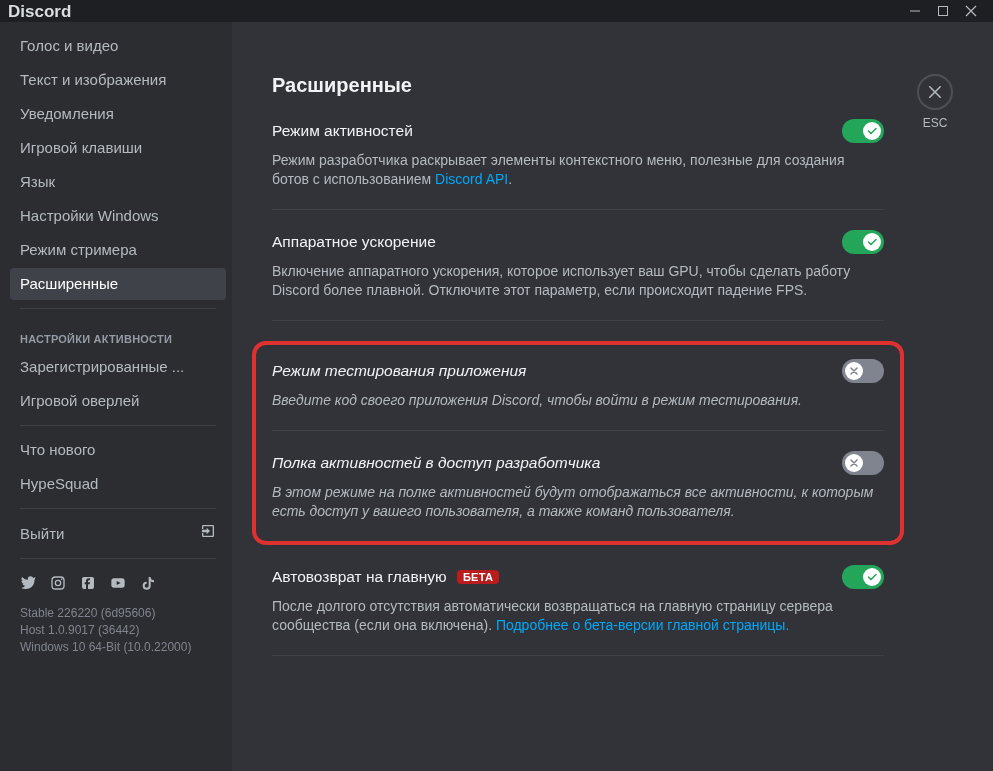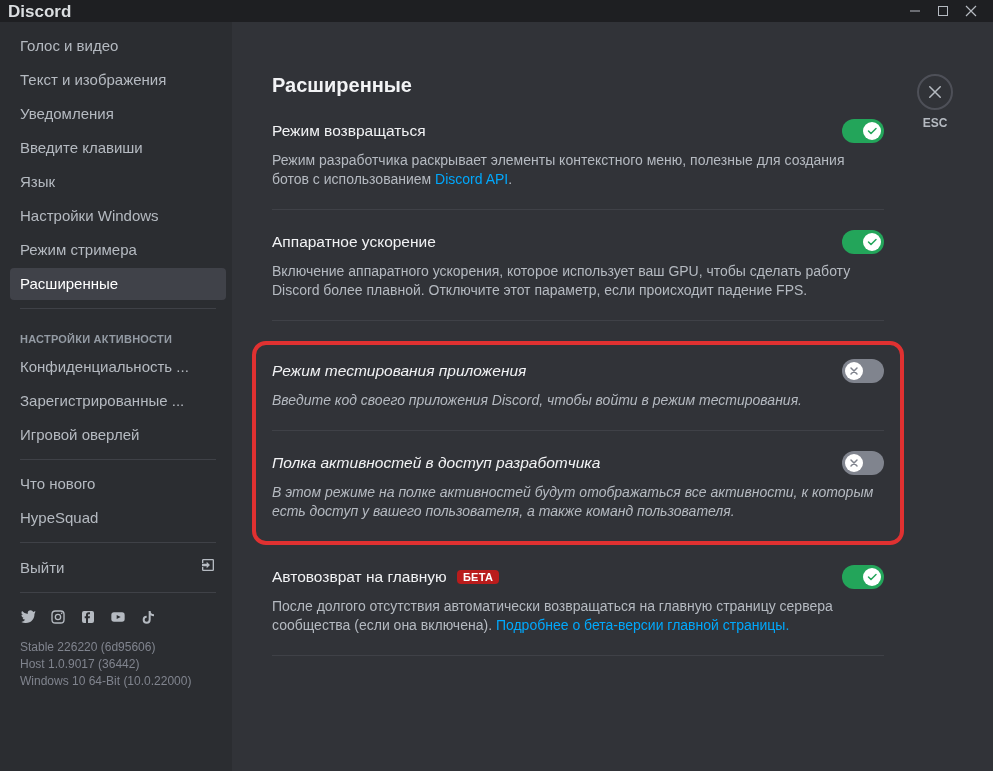--- a/index.html
+++ b/index.html
@@ -26,21 +26,21 @@
 .version-info div { margin-bottom: 1px; }
 
 .main { flex: 1; position: relative; padding: 52px 40px 40px 40px; color: #dbdee1; overflow-y: auto; }
 .main::-webkit-scrollbar { width: 8px; }
 .main::-webkit-scrollbar-thumb { background: #1a1b1e; border-radius: 4px; }
 .main::-webkit-scrollbar-track { background: #2b2d31; }
 
 .close-col { position: absolute; top: 52px; right: 40px; display: flex; flex-direction: column; align-items: center; gap: 6px; }
 .close-btn { width: 36px; height: 36px; border: 2px solid #4e5058; border-radius: 50%; display: flex; align-items: center; justify-content: center; color: #b5bac1; cursor: pointer; }
 .close-btn svg { width: 18px; height: 18px; }
-.esc-label { color: #b5bac1; font-size: 12px; font-weight: 700; }
+.esc-label { color: #b5bac1; font-size: 12px; font-weight: 400; }
 
 .page-title { color: #f2f3f5; font-size: 20px; font-weight: 600; margin-bottom: 22px; }
 
 .setting { padding: 0 0 20px 0; border-bottom: 1px solid #3f4147; margin-bottom: 20px; max-width: 612px; }
 .setting-head { display: flex; justify-content: space-between; align-items: center; margin-bottom: 8px; gap: 16px; }
 .setting-title { color: #f2f3f5; font-size: 15.5px; font-weight: 500; }
 .setting-desc { color: #b5bac1; font-size: 14px; line-height: 19px; }
 .setting-desc a { color: #00a8fc; text-decoration: none; }
 
 .badge-beta { background: #b91c1c; color: #fff; font-size: 11px; font-weight: 700; padding: 1px 6px; border-radius: 4px; margin-left: 6px; vertical-align: 1px; letter-spacing: 0.3px; }
@@ -90,40 +90,37 @@
     <div class="sidebar-item">
         <span>Голос и видео</span>
       </div>
     <div class="sidebar-item">
         <span>Текст и изображения</span>
       </div>
     <div class="sidebar-item">
         <span>Уведомления</span>
       </div>
     <div class="sidebar-item">
-        <span>Введите клавиши</span>
+        <span>Игровой клавиши</span>
       </div>
     <div class="sidebar-item">
         <span>Язык</span>
       </div>
     <div class="sidebar-item">
         <span>Настройки Windows</span>
       </div>
     <div class="sidebar-item">
         <span>Режим стримера</span>
       </div>
     <div class="sidebar-item selected">
         <span>Расширенные</span>
       </div>
 
     <div class="sidebar-sep"></div>
     <div class="sidebar-header">НАСТРОЙКИ АКТИВНОСТИ</div>
-    <div class="sidebar-item">
-        <span>Конфиденциальность ...</span>
-      </div>
     <div class="sidebar-item">
         <span>Зарегистрированные ...</span>
       </div>
     <div class="sidebar-item">
         <span>Игровой оверлей</span>
       </div>
 
     <div class="sidebar-sep"></div>
     <div class="sidebar-item">
         <span>Что нового</span>
@@ -189,21 +186,21 @@
             <path d="M5 5 L19 19 M19 5 L5 19" stroke="currentColor" stroke-width="2" stroke-linecap="round"></path>
           </svg>
       </div>
       <div class="esc-label">ESC</div>
     </div>
 
     <h1 class="page-title">Расширенные</h1>
 
     <div class="setting">
       <div class="setting-head">
-        <div class="setting-title">Режим возвращаться</div>
+        <div class="setting-title">Режим активностей</div>
         <div class="toggle on">
           <div class="knob">
               <svg viewBox="0 0 24 24" fill="none">
                 <path d="M5 12l5 5L20 7" stroke="currentColor" stroke-width="3" stroke-linecap="round" stroke-linejoin="round"></path>
               </svg>
             </div>
         </div>
       </div>
       <div class="setting-desc">
         <span>Режим разработчика раскрывает элементы контекстного меню, полезные для создания ботов с использованием </span><a href="#">Discord API</a><span>.</span>

